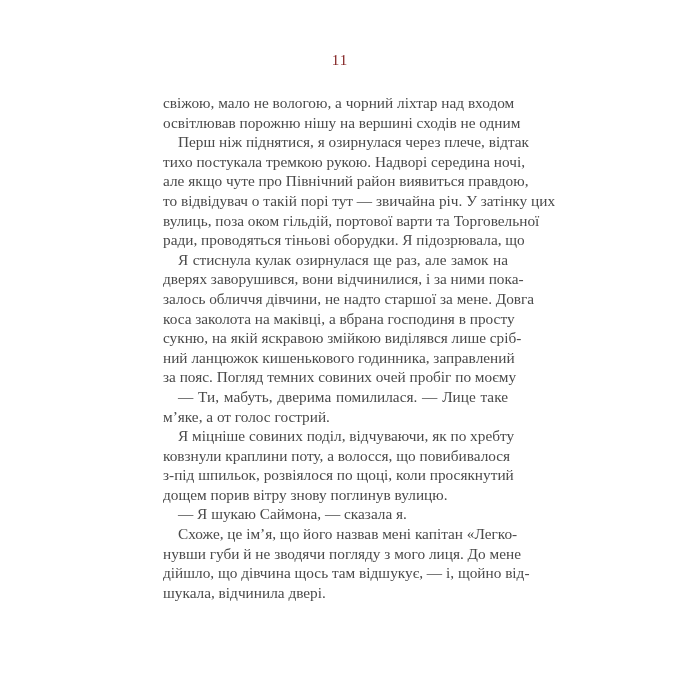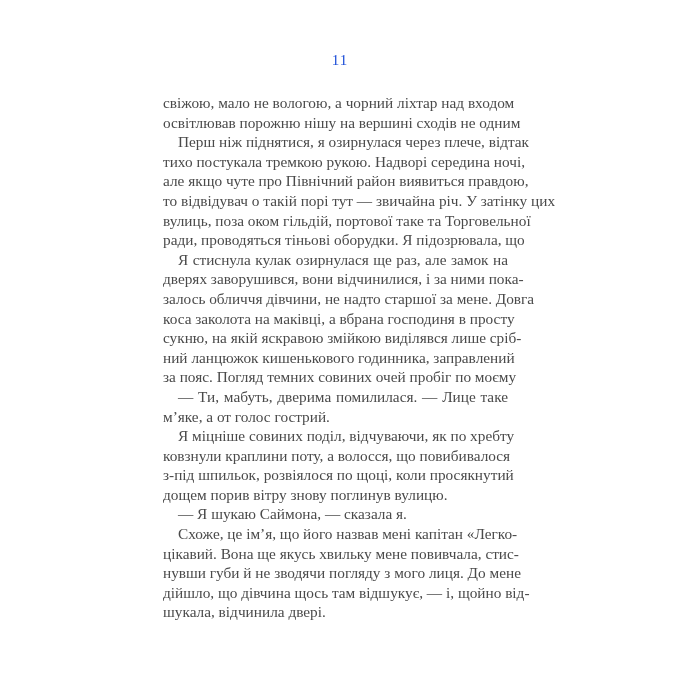--- a/index.html
+++ b/index.html
@@ -20,21 +20,21 @@
       background: #ffffff;
     }
     .page-number {
       position: absolute;
       top: 52px;
       left: 0;
       width: 680px;
       text-align: center;
       font-family: "Liberation Serif", serif;
       font-size: 15px;
-      color: #1d4ed8;
+      color: #7f1d1d;
       letter-spacing: 1px;
     }
     .text-block {
       position: absolute;
       left: 163px;
       top: 93px;
       width: 345px;
       font-family: "Liberation Serif", serif;
       font-size: 15.3px;
       line-height: 19.6px;
@@ -66,21 +66,21 @@
     <p class="para">
       <span class="line">свіжою, мало не вологою, а чорний ліхтар над входом</span>
       <span class="line">освітлював порожню нішу на вершині сходів не одним</span>
     </p>
 
     <p class="para">
       <span class="line" style="padding-left:15px">Перш ніж піднятися, я озирнулася через плече, відтак</span>
       <span class="line">тихо постукала тремкою рукою. Надворі середина ночі,</span>
       <span class="line">але якщо чуте про Північний район виявиться правдою,</span>
       <span class="line">то відвідувач о такій порі тут — звичайна річ. У затінку цих</span>
-      <span class="line">вулиць, поза оком гільдій, портової таке та Торговельної</span>
+      <span class="line">вулиць, поза оком гільдій, портової варти та Торговельної</span>
       <span class="line">ради, проводяться тіньові оборудки. Я підозрювала, що</span>
     </p>
 
     <p class="para">
       <span class="line" style="padding-left:15px">Я стиснула кулак озирнулася ще раз, але замок на</span>
       <span class="line">дверях заворушився, вони відчинилися, і за ними пока-</span>
       <span class="line">залось обличчя дівчини, не надто старшої за мене. Довга</span>
       <span class="line">коса заколота на маківці, а вбрана господиня в просту</span>
       <span class="line">сукню, на якій яскравою змійкою виділявся лише сріб-</span>
       <span class="line">ний ланцюжок кишенькового годинника, заправлений</span>
@@ -98,19 +98,18 @@
       <span class="line">з-під шпильок, розвіялося по щоці, коли просякнутий</span>
       <span class="line last">дощем порив вітру знову поглинув вулицю.</span>
     </p>
 
     <p class="para">
       <span class="line last" style="padding-left:15px">— Я шукаю Саймона, — сказала я.</span>
     </p>
 
     <p class="para">
       <span class="line" style="padding-left:15px">Схоже, це ім’я, що його назвав мені капітан «Легко-</span>
-      <span class="line">цікавий. Вона ще якусь хвильку мене повивчала, стис-</span>
       <span class="line">нувши губи й не зводячи погляду з мого лиця. До мене</span>
       <span class="line">дійшло, що дівчина щось там відшукує, — і, щойно від-</span>
       <span class="line last">шукала, відчинила двері.</span>
     </p>
   </div>
 </div>
 
 </body></html>

